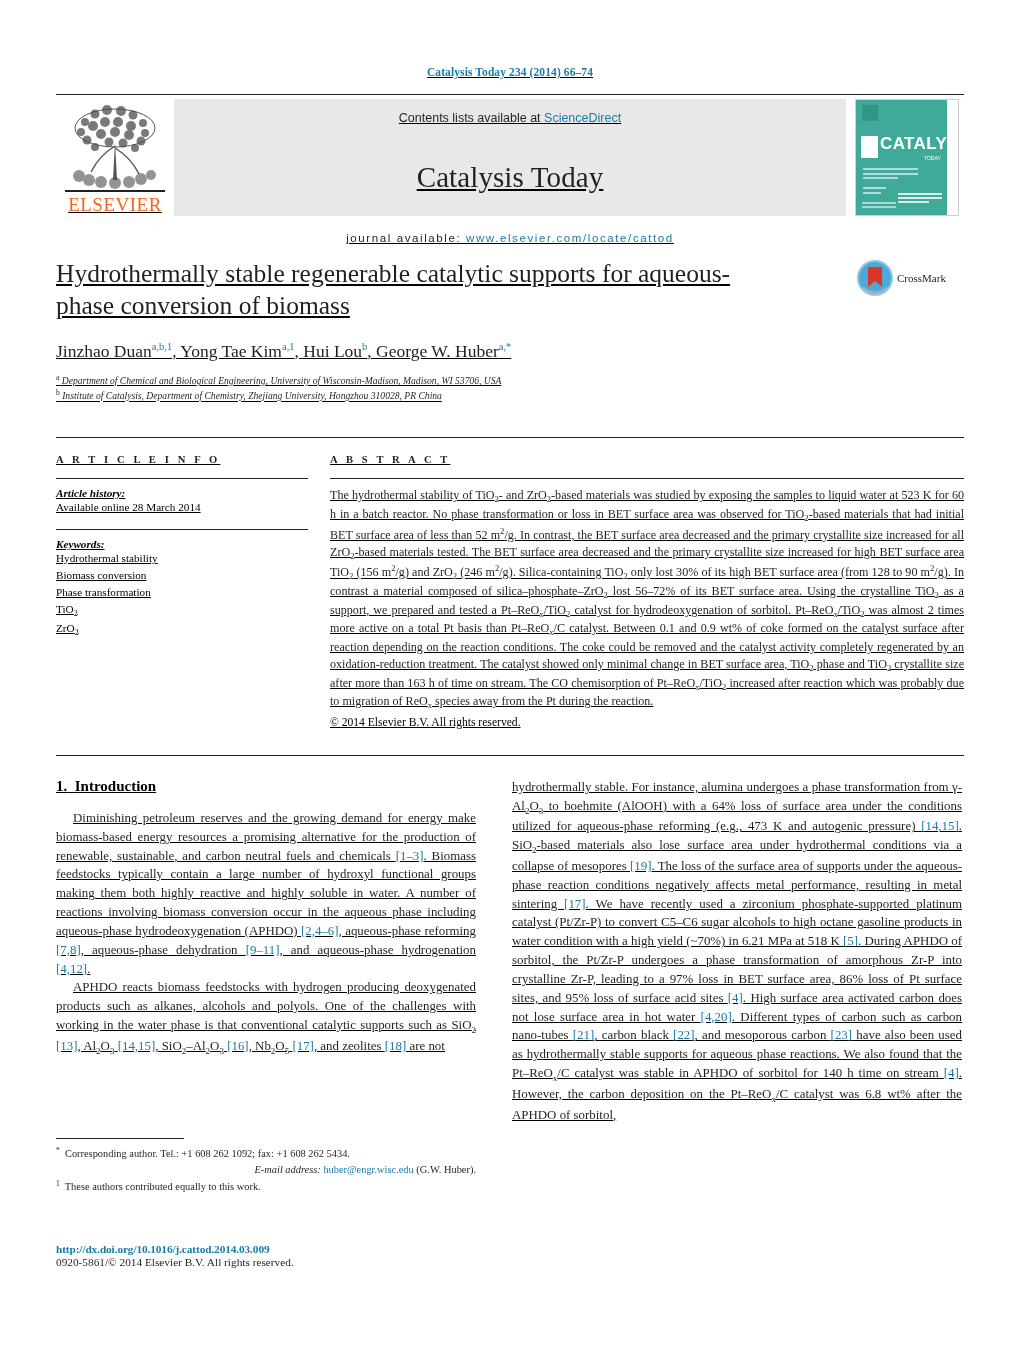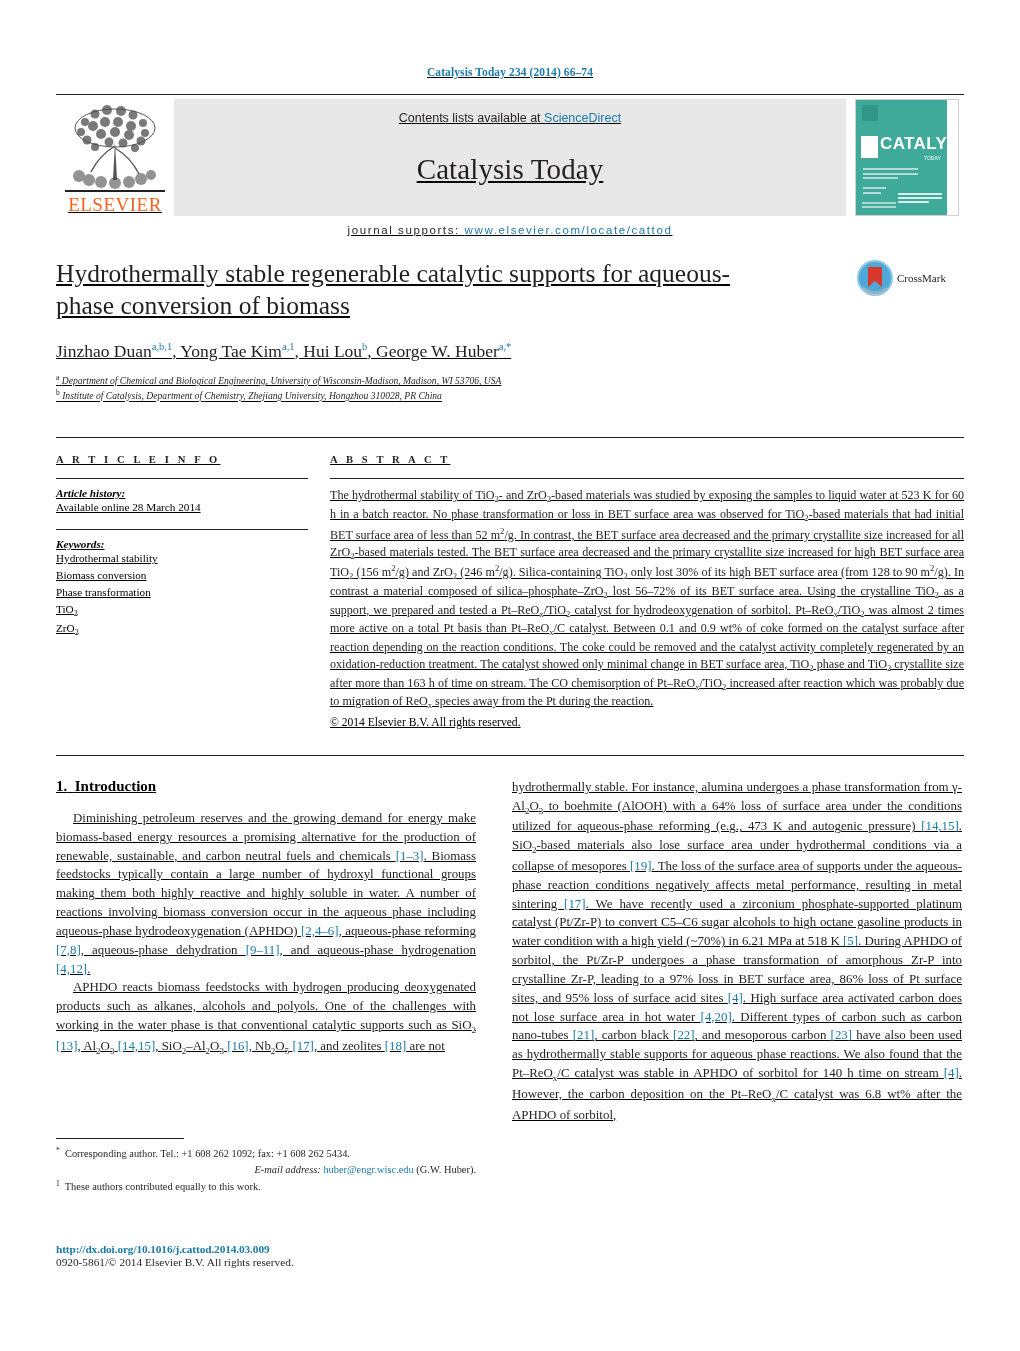--- a/index.html
+++ b/index.html
@@ -74,21 +74,21 @@
   .contents-line {
     font-family:"Liberation Sans", sans-serif;
     font-size:12.5px;
     color:#231f20;
   }
   .contents-line .sd-link { color:#1a7aa8; }
   .journal-title {
     font-family:"Liberation Serif", serif;
     font-size:29px;
     color:#231f20;
-    margin-top:16px;
+    margin-top:24px;
     letter-spacing:0.1px;
   }
   .homepage-line {
     font-family:"Liberation Sans", sans-serif;
     font-size:11.5px;
     letter-spacing:1.6px;
     margin-top:26px;
     color:#231f20;
   }
   .homepage-line .hp-url { color:#1a7aa8; }
@@ -318,21 +318,21 @@
         <div class="elsevier-rule"></div>
         <div class="elsevier-word">ELSEVIER</div>
       </div>
 
       <div class="masthead-center">
         <div class="contents-line">
           <span>Contents lists available at </span><span class="sd-link">ScienceDirect</span>
         </div>
         <div class="journal-title">Catalysis Today</div>
         <div class="homepage-line">
-          <span>journal supports: </span><span class="hp-url">www.elsevier.com/locate/cattod</span>
+          <span>journal available: </span><span class="hp-url">www.elsevier.com/locate/cattod</span>
         </div>
       </div>
 
       <div class="cover-thumb">
         <div class="cover-inner">
           <div class="cover-white-strip"></div>
           <div class="cover-els"></div>
           <div class="cover-cat-box"></div>
           <div class="cover-cat-text">CATALYSIS</div>
           <div class="cover-sub">TODAY</div>

